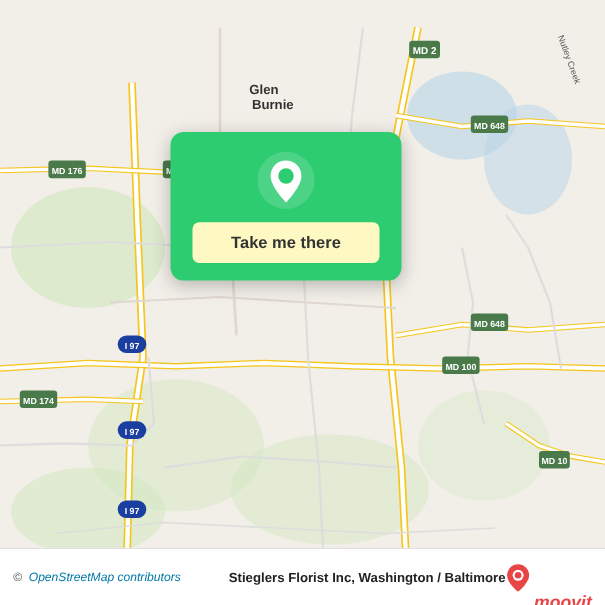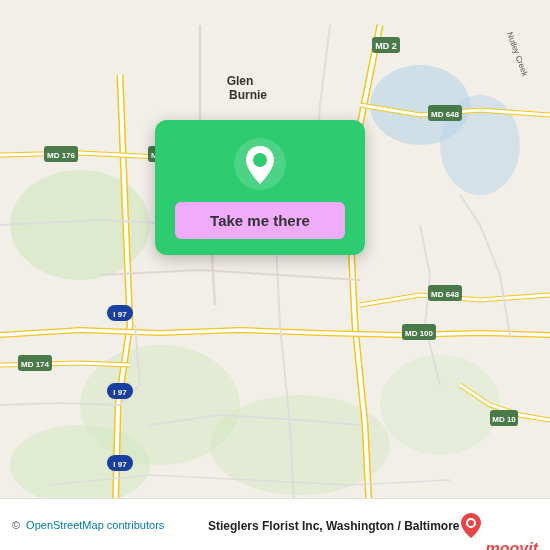--- a/index.html
+++ b/index.html
@@ -44,21 +44,21 @@
       z-index: 10;
     }
 
     .location-pin-icon {
       width: 52px;
       height: 52px;
       margin-bottom: 12px;
     }
 
     .take-me-btn {
-      background: #f0abfc;
+      background: #fef9c3;
       border: none;
       border-radius: 6px;
       padding: 10px 28px;
       font-size: 15px;
       font-weight: 600;
       color: #333;
       cursor: pointer;
       width: 100%;
       text-align: center;
     }
@@ -86,20 +86,21 @@
     }
 
     .copyright-text {
       font-size: 11px;
       color: #555;
     }
 
     .osm-link {
       font-size: 11px;
       color: #0078a8;
+      font-style: italic;
     }
 
     .location-name {
       font-size: 13px;
       font-weight: 600;
       color: #222;
     }
 
     .moovit-logo {
       display: flex;

